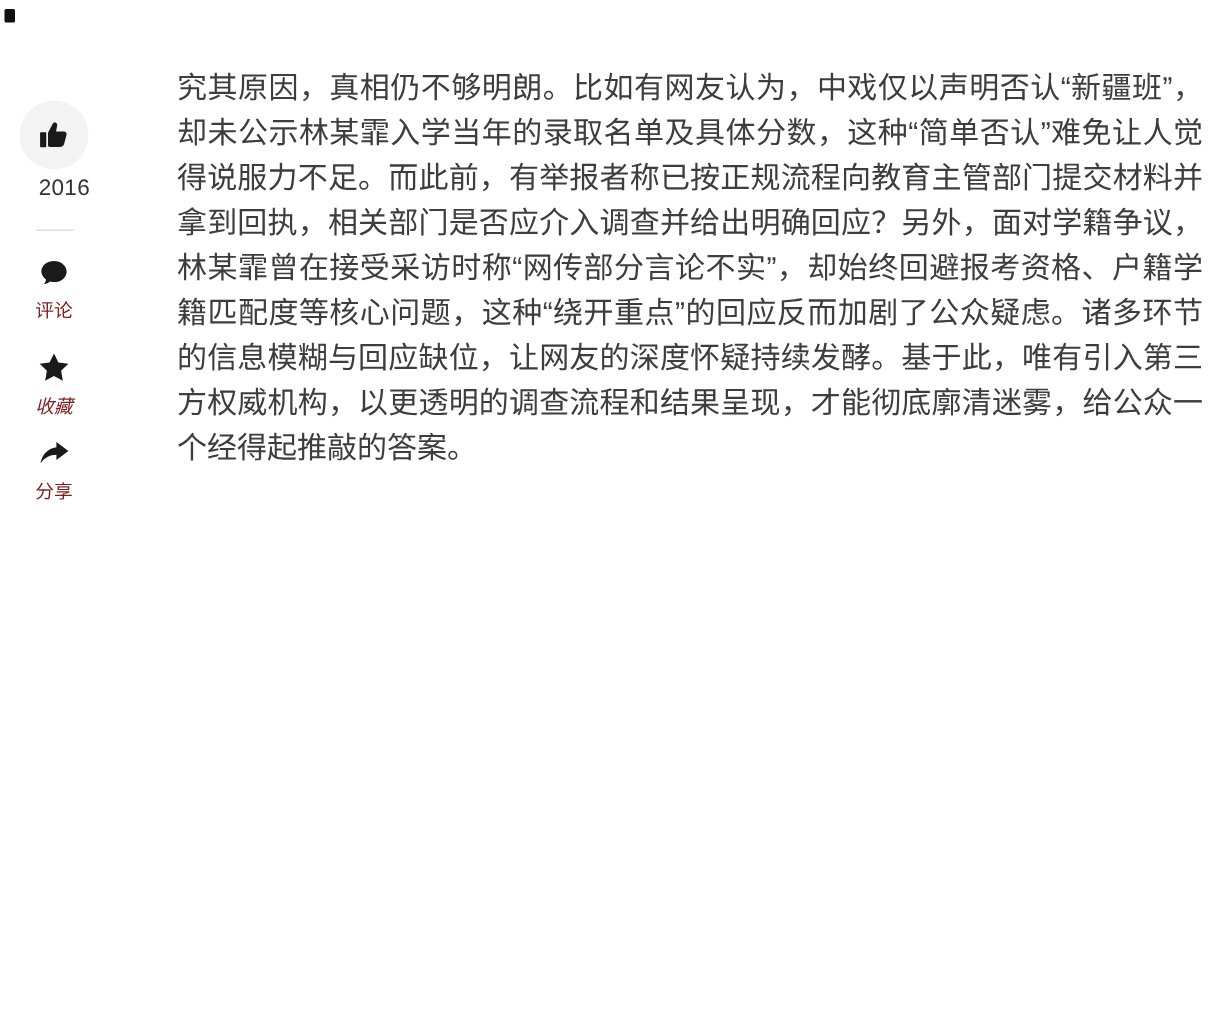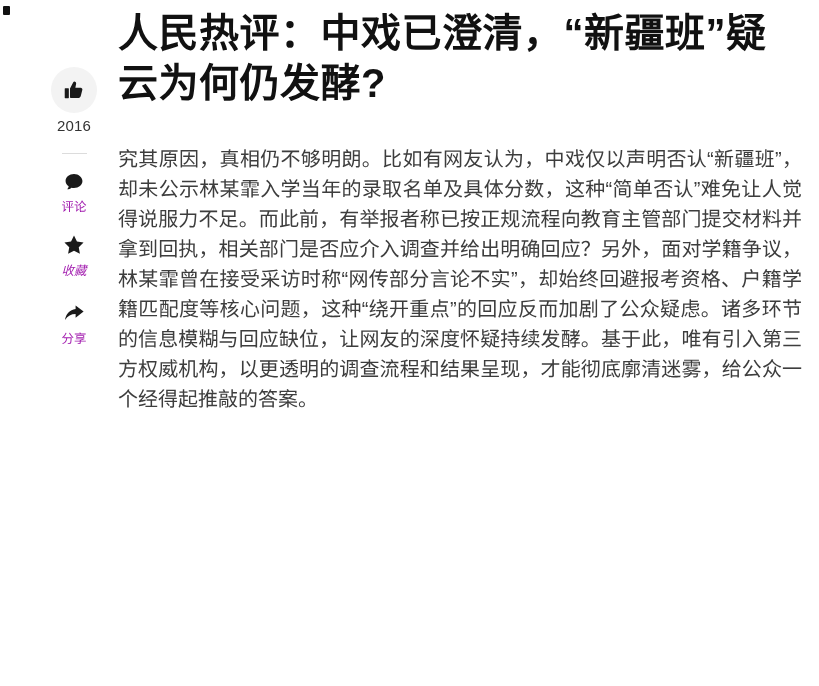--- a/index.html
+++ b/index.html
@@ -13,22 +13,21 @@
   }
   .corner-mark {
     position: absolute; left: 3px; top: 6px;
     width: 7px; height: 9px;
     background: #111; border-radius: 1px;
   }
   
   .rail {
     position: absolute; left: 12px; top: 0;
     width: 50px; height: 686px;
-    text-align: center;
-    margin-left: 38px;
+    text-align: right;
   }
   .like-btn {
     position: absolute; left: 1px; top: 67px;
     width: 46px; height: 46px;
     background: #f3f3f3; border-radius: 50%;
     display: flex; align-items: center; justify-content: center;
     cursor: pointer;
   }
   .like-count {
     position: absolute; left: 0; top: 117px; width: 48px;
@@ -36,24 +35,24 @@
   }
   .rail-divider {
     position: absolute; left: 12px; top: 153px;
     width: 25px; height: 0; border-top: 1px solid #dcdcdc;
   }
   .rail-group {
     position: absolute; left: 0; width: 48px;
     display: flex; flex-direction: column; align-items: center;
     gap: 3px; cursor: pointer;
   }
-  .rail-group .lbl { font-size: 12.5px; color: #a21caf; }
+  .rail-group .lbl { font-size: 12.5px; color: #7f1d1d; }
   .g-comment { top: 171px; }
   .g-fav     { top: 233px; font-style: italic; }
-  .g-share   { top: 301px; }
+  .g-share   { top: 290px; }
   .icon svg { display: block; }
   
   .article {
     position: absolute; left: 118px; top: 8px;
     width: 684px;
   }
   .title {
     font-size: 40px; line-height: 50px;
     font-weight: 700; color: #111111;
     letter-spacing: 0.5px;
@@ -113,17 +112,16 @@
       <svg viewBox="0 0 24 24" width="24" height="24">
         <path fill="#1a1a1a" d="M13.6 4.6v3.5C7.7 9 4 13 3 18.9c2.7-3.9 6.2-5.8 10.6-5.8v3.6l8-6.1-8-6z"></path>
       </svg>
     </span>
     <span class="lbl">分享</span>
   </div>
 
 </aside>
 
 <main class="article">
-  <h1 class="title">人民热评：中戏已澄清，“新疆班”疑云为何仍发酵?</h1>
   <div class="body-copy">
     <p>究其原因，真相仍不够明朗。比如有网友认为，中戏仅以声明否认“新疆班”，却未公示林某霏入学当年的录取名单及具体分数，这种“简单否认”难免让人觉得说服力不足。而此前，有举报者称已按正规流程向教育主管部门提交材料并拿到回执，相关部门是否应介入调查并给出明确回应？另外，面对学籍争议，林某霏曾在接受采访时称“网传部分言论不实”，却始终回避报考资格、户籍学籍匹配度等核心问题，这种“绕开重点”的回应反而加剧了公众疑虑。诸多环节的信息模糊与回应缺位，让网友的深度怀疑持续发酵。基于此，唯有引入第三方权威机构，以更透明的调查流程和结果呈现，才能彻底廓清迷雾，给公众一个经得起推敲的答案。</p>
   </div>
 </main>
 
 </body></html>

